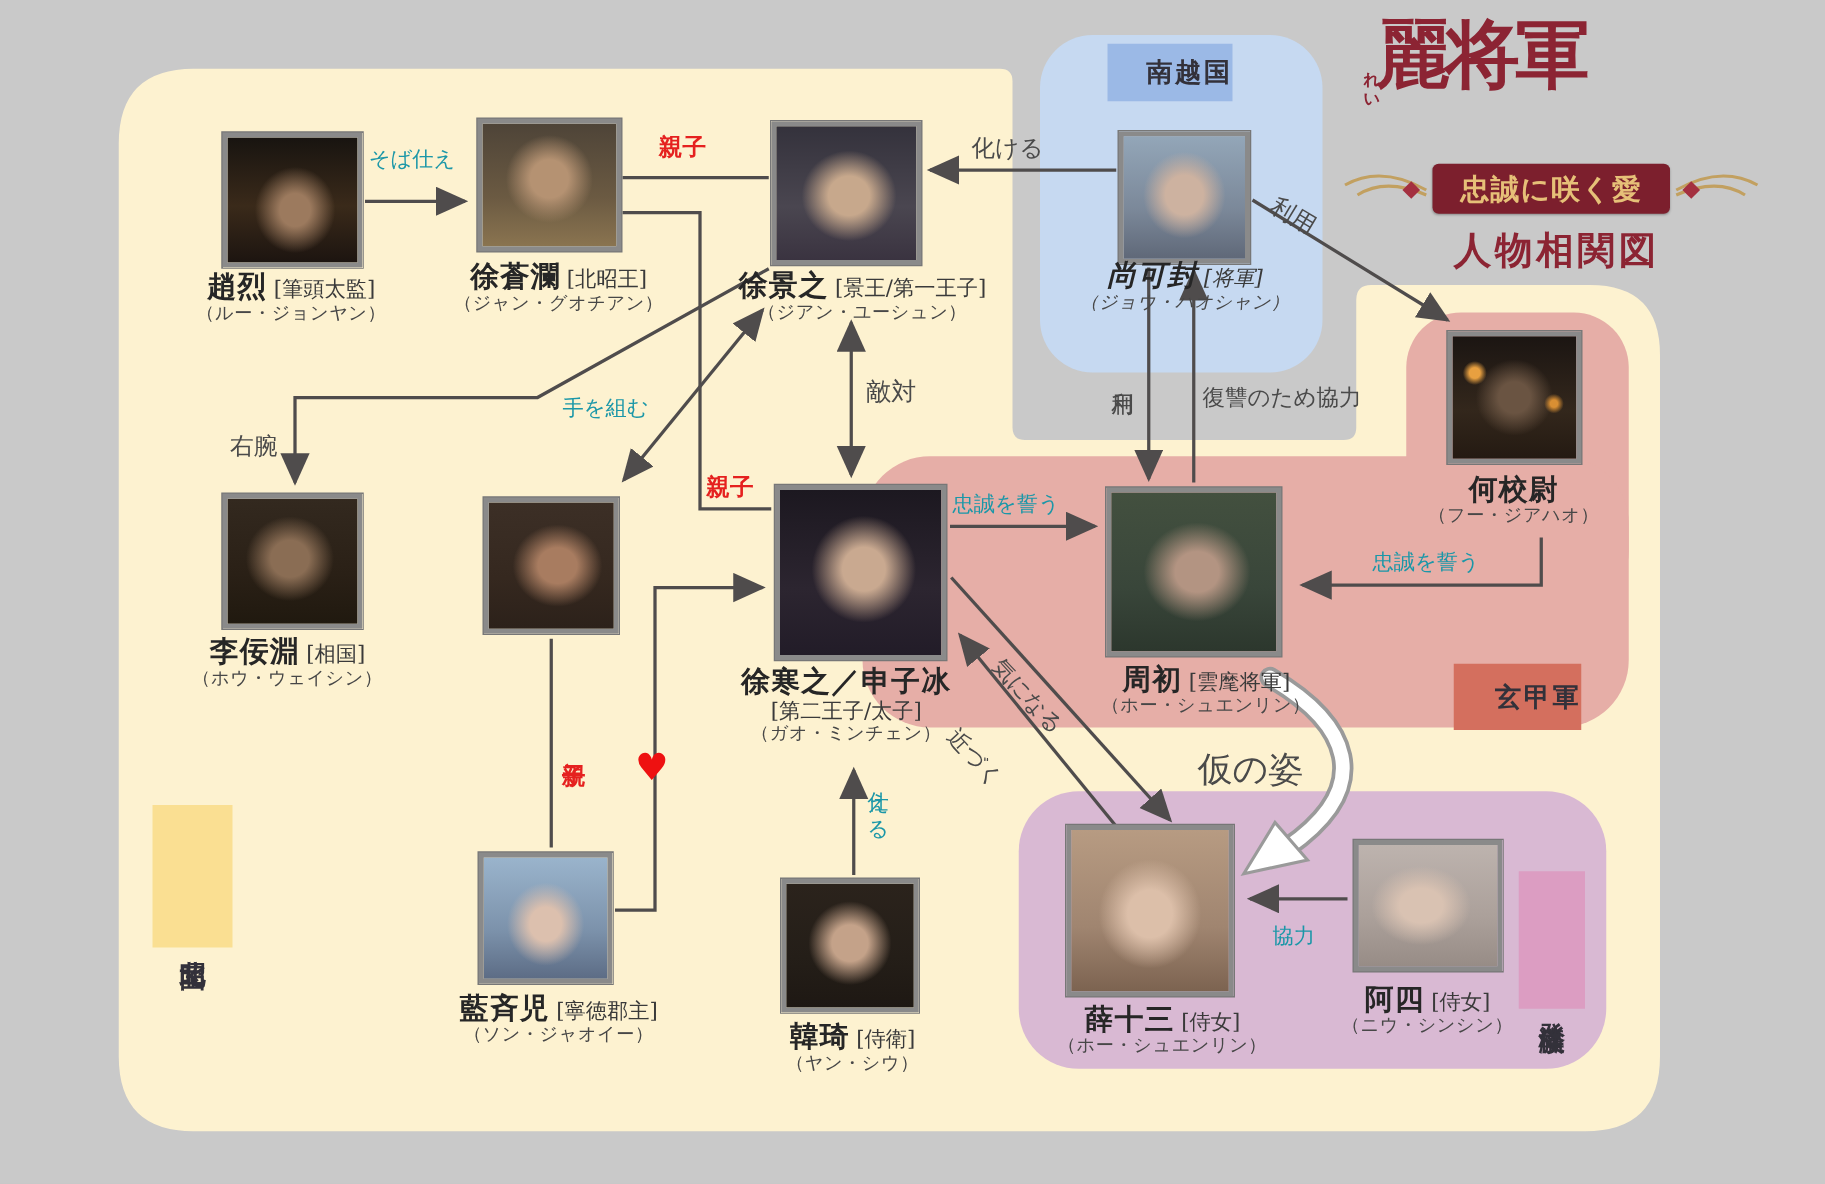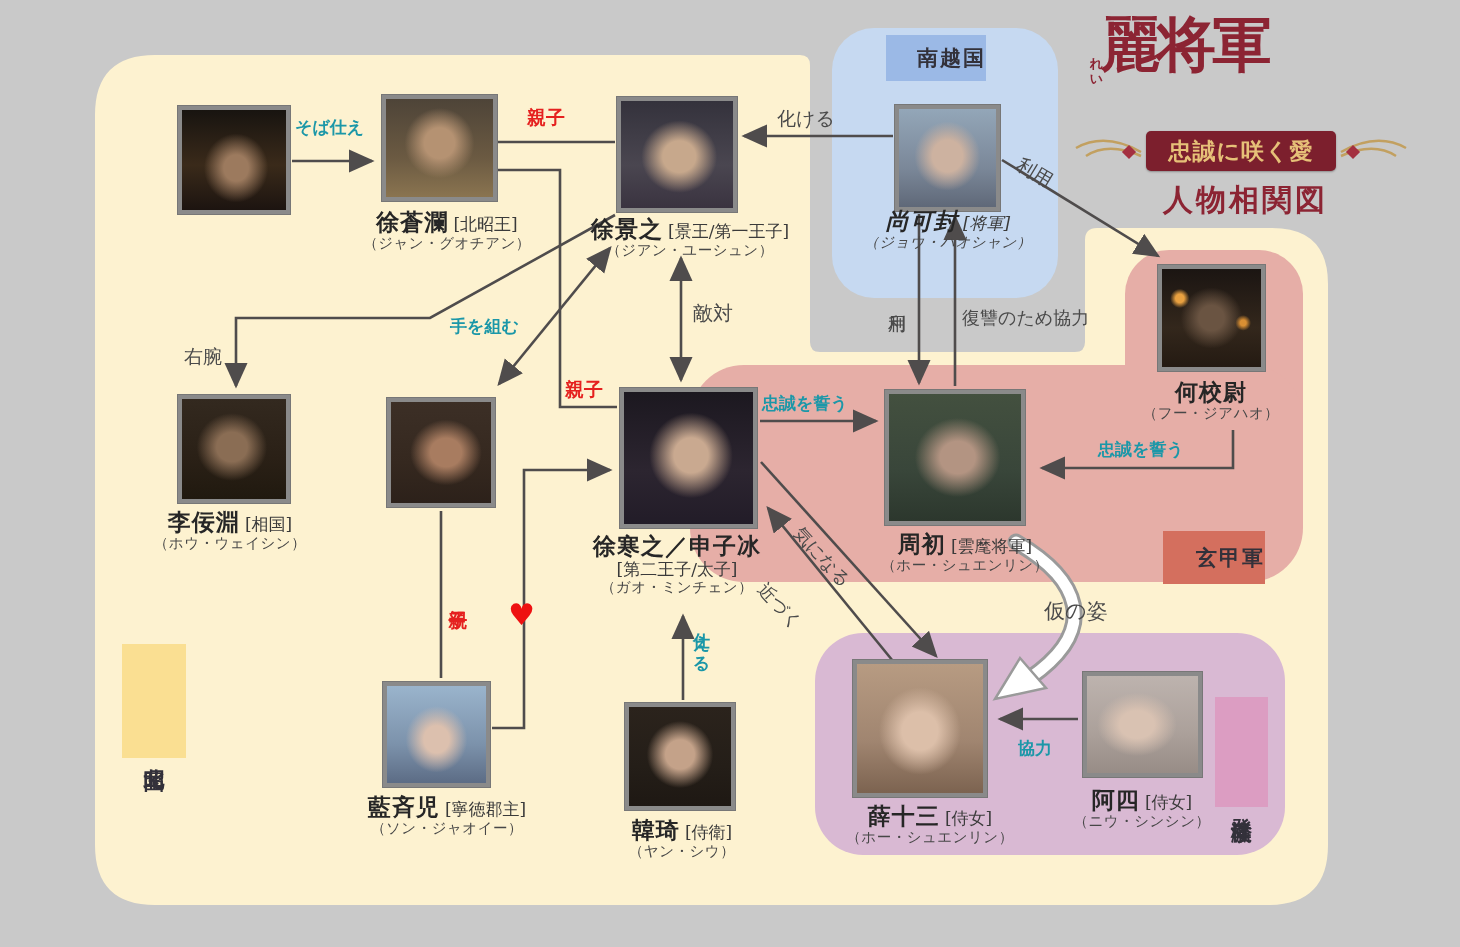--- a/index.html
+++ b/index.html
@@ -22,21 +22,21 @@
   .p11{background:radial-gradient(ellipse at 50% 52%,#dcbfa9 0 20%,rgba(0,0,0,0) 46%),linear-gradient(180deg,#b79b82,#a08570 60%,#7c6350);}
   .p12{background:radial-gradient(ellipse at 45% 50%,#d9c2b2 0 20%,rgba(0,0,0,0) 46%),linear-gradient(180deg,#bdb3ae,#aba09a 60%,#978c86);}
   
   .char-label{position:absolute;text-align:center;color:#2c2c2c;z-index:4;
               font-family:"DejaVu Serif","Liberation Serif",serif;line-height:1.18;}
   .char-name{font-size:23px;font-weight:bold;color:#262626;letter-spacing:1px;}
   .char-role{font-size:17px;color:#3a3a3a;letter-spacing:0;}
   .char-reading{font-size:14.5px;color:#474747;letter-spacing:0.5px;}
   
   .rel{position:absolute;z-index:4;white-space:nowrap;}
-  .rel-teal{color:#1b97a8;font-size:17px;font-weight:bold;font-family:"DejaVu Sans","Liberation Sans",sans-serif;}
+  .rel-teal{color:#1b97a8;font-size:17px;font-weight:normal;font-family:"DejaVu Sans","Liberation Sans",sans-serif;}
   .rel-red{color:#e5211f;font-size:19px;font-weight:bold;font-family:"DejaVu Sans","Liberation Sans",sans-serif;}
   .rel-gray{color:#4a4a4a;font-size:19px;font-family:"DejaVu Serif","Liberation Serif",serif;}
   .vert{writing-mode:vertical-rl;text-orientation:upright;letter-spacing:2px;}
   .heart{color:#ee1111;font-size:30px;line-height:1;}
   
   .region-label{position:absolute;display:flex;align-items:center;justify-content:flex-end;
                 font-weight:bold;color:#33313a;font-size:21px;z-index:3;
                 font-family:"DejaVu Serif","Liberation Serif",serif;letter-spacing:2px;}
   
   .ttl{position:absolute;color:#8c2433;font-family:"DejaVu Serif","Liberation Serif",serif;z-index:4;}
@@ -114,20 +114,25 @@
   <div class="photo p4" style="left:1158px;top:265px;width:107px;height:106px;z-index:3"></div>
   <div class="photo p5" style="left:178px;top:395px;width:112px;height:108px;z-index:3"></div>
   <div class="photo p6" style="left:387px;top:398px;width:108px;height:109px;z-index:3"></div>
   <div class="photo p7" style="left:620px;top:388px;width:137px;height:140px;z-index:3"></div>
   <div class="photo p8" style="left:885px;top:390px;width:140px;height:135px;z-index:3"></div>
   <div class="photo p9" style="left:383px;top:682px;width:107px;height:105px;z-index:3"></div>
   <div class="photo p10" style="left:625px;top:703px;width:110px;height:107px;z-index:3"></div>
   <div class="photo p11" style="left:853px;top:660px;width:134px;height:137px;z-index:3"></div>
   <div class="photo p12" style="left:1083px;top:672px;width:119px;height:105px;z-index:3"></div>
 
+  <div class="char-label" style="left:143px;top:216px;width:180px;">
+    <div><span class="char-name">趙烈</span>
+    <span class="char-role">[筆頭太監]</span></div>
+    <div class="char-reading">（ルー・ジョンヤン）</div>
+  </div>
   <div class="char-label" style="left:347px;top:208px;width:200px;">
     <div><span class="char-name">徐蒼瀾</span>
     <span class="char-role">[北昭王]</span></div>
     <div class="char-reading">（ジャン・グオチアン）</div>
   </div>
   <div class="char-label" style="left:575px;top:215px;width:230px;">
     <div><span class="char-name">徐景之</span>
     <span class="char-role">[景王/第一王子]</span></div>
     <div class="char-reading">（ジアン・ユーシュン）</div>
   </div>
@@ -183,21 +188,21 @@
   <div class="rel rel-teal" style="left:450px;top:315px;">手を組む</div>
   <div class="rel rel-gray" style="left:693px;top:300px;font-size:20px;">敵対</div>
   <div class="rel rel-gray" style="left:1025px;top:152px;transform:rotate(31deg);transform-origin:left top;">利用</div>
   <div class="rel rel-gray vert" style="left:885px;top:300px;font-size:18px;">利用</div>
   <div class="rel rel-gray" style="left:962px;top:306px;font-size:18px;">復讐のため協力</div>
   <div class="rel rel-red" style="left:565px;top:377px;">親子</div>
   <div class="rel rel-teal" style="left:762px;top:392px;">忠誠を誓う</div>
   <div class="rel rel-teal" style="left:1098px;top:438px;">忠誠を誓う</div>
   <div class="rel rel-gray" style="left:806px;top:522px;font-size:18px;transform:rotate(47deg);transform-origin:left top;">気になる</div>
   <div class="rel rel-gray" style="left:770px;top:578px;font-size:18px;transform:rotate(47deg);transform-origin:left top;">近づく</div>
-  <div class="rel rel-gray" style="left:1044px;top:597px;font-size:21px;">仮の姿</div>
+  <div class="rel rel-gray" style="left:958px;top:597px;font-size:28px;">仮の姿</div>
   <div class="rel rel-red vert" style="left:446px;top:594px;">親子</div>
   <div class="rel heart" style="left:508px;top:600px;">♥</div>
   <div class="rel rel-teal vert" style="left:691px;top:620px;">仕える</div>
   <div class="rel rel-teal" style="left:1018px;top:737px;">協力</div>
 
   <div class="ttl" id="title-furigana">れい</div>
   <div class="ttl" id="title-main">麗将軍</div>
   <svg class="layer" width="90" height="40" style="left:1056px;top:132px;z-index:4">
     <path d="M85,20 C60,6 38,6 20,16 M85,24 C62,14 44,15 30,24" stroke="#c2a060" stroke-width="2.5" fill="none"></path>
     <rect x="68" y="15" width="10" height="10" transform="rotate(45 73 20)" fill="#a43040"></rect>

